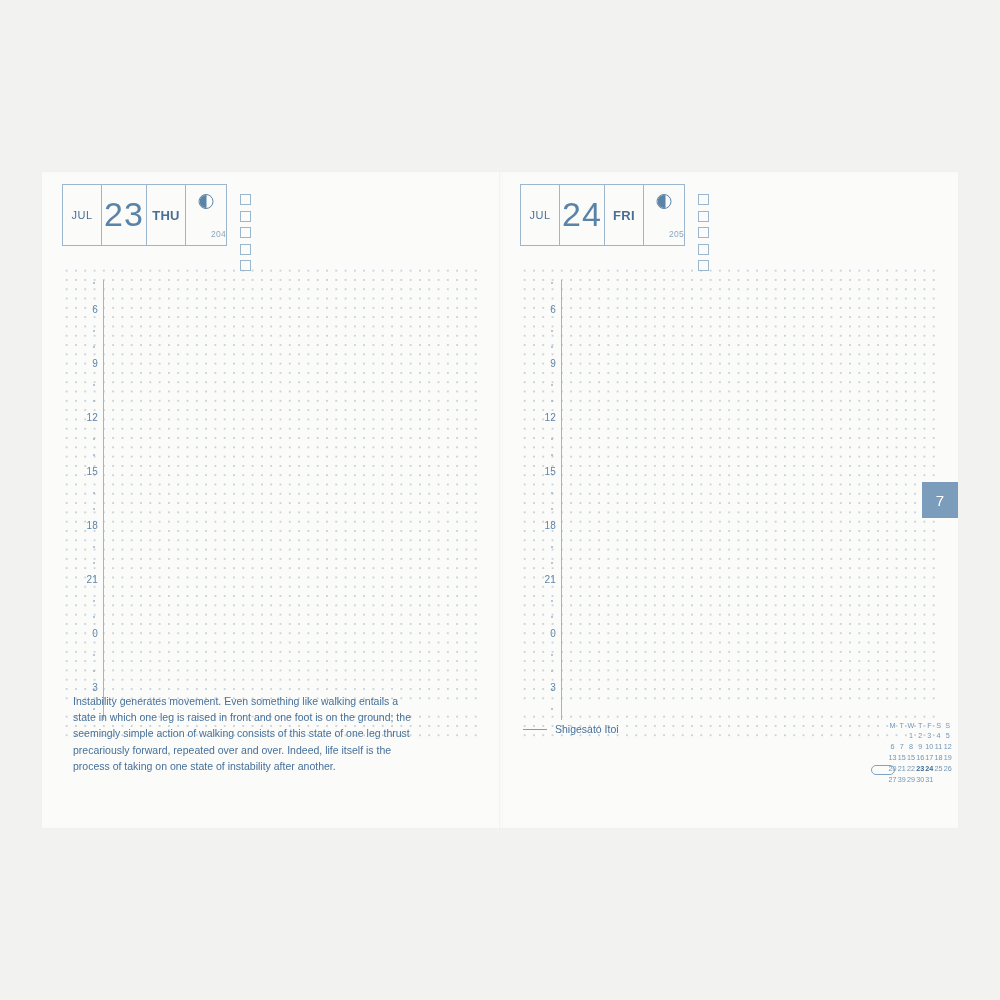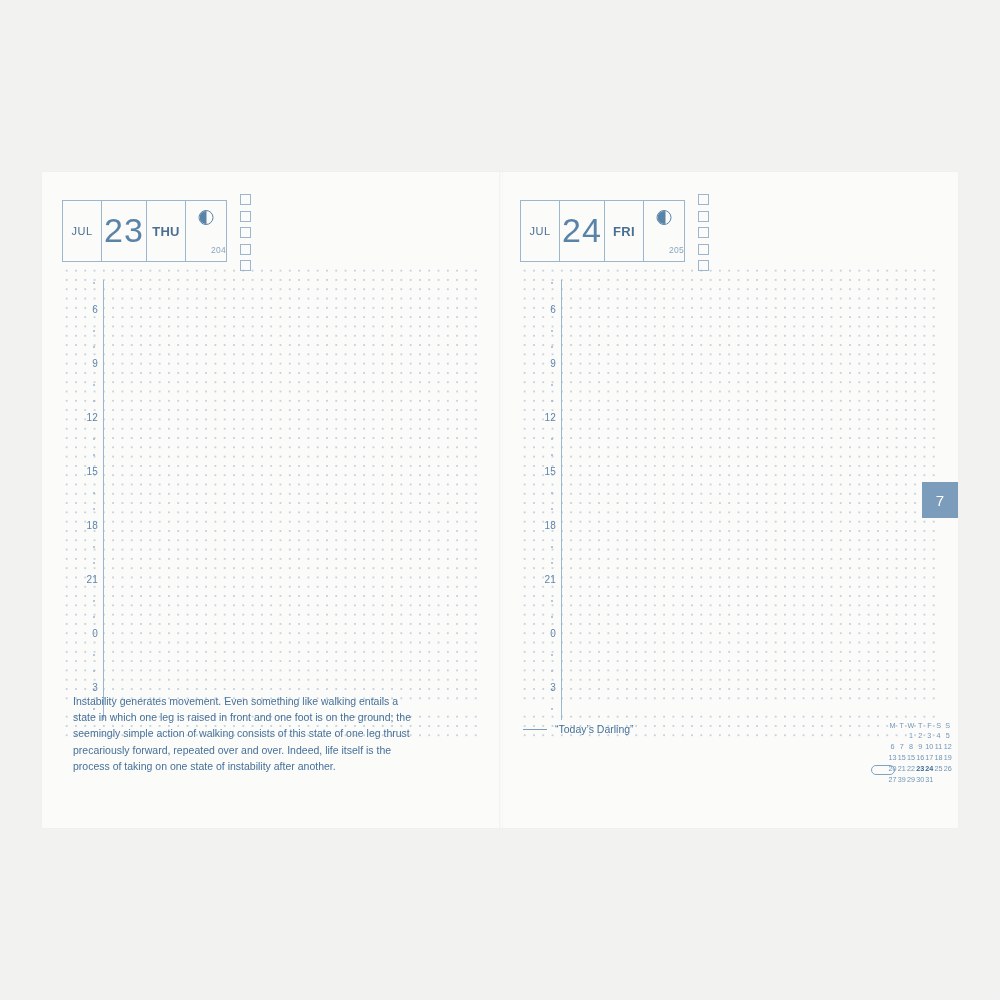--- a/index.html
+++ b/index.html
@@ -50,21 +50,21 @@
   .dotgrid {
     position: absolute;
     background-image: radial-gradient(#c8d3dd 0.7px, transparent 0.8px);
     background-size: 9.3px 9.3px;
     background-position: 0 0;
   }
 
   
   .datebox {
     position: absolute;
-    top: 28px;
+    top: 12px;
     width: 165px;
     height: 62px;
     border: 1px solid #9bb6cd;
     box-sizing: border-box;
     display: flex;
     align-items: stretch;
     background: transparent;
   }
   .page.left  .datebox { left: 20px; }
   .page.right .datebox { left: 20px; }
@@ -400,21 +400,21 @@
         <div class="dot" style="top:339px;"></div>
         <div class="hr" style="top:351px;">0</div>
         <div class="dot" style="top:377px;"></div>
         <div class="dot" style="top:393px;"></div>
         <div class="hr" style="top:405px;">3</div>
         <div class="dot" style="top:431px;"></div>
       </div>
 
       <div class="attrib">
         <span class="dash"></span>
-        <div>“Today’s Darling”</div>
+        <div>Shigesato Itoi</div>
       </div>
 
       <div class="minical">
         <table>
           <thead>
             <tr>
               <th>M</th>
               <th>T</th>
               <th>W</th>
               <th>T</th>

